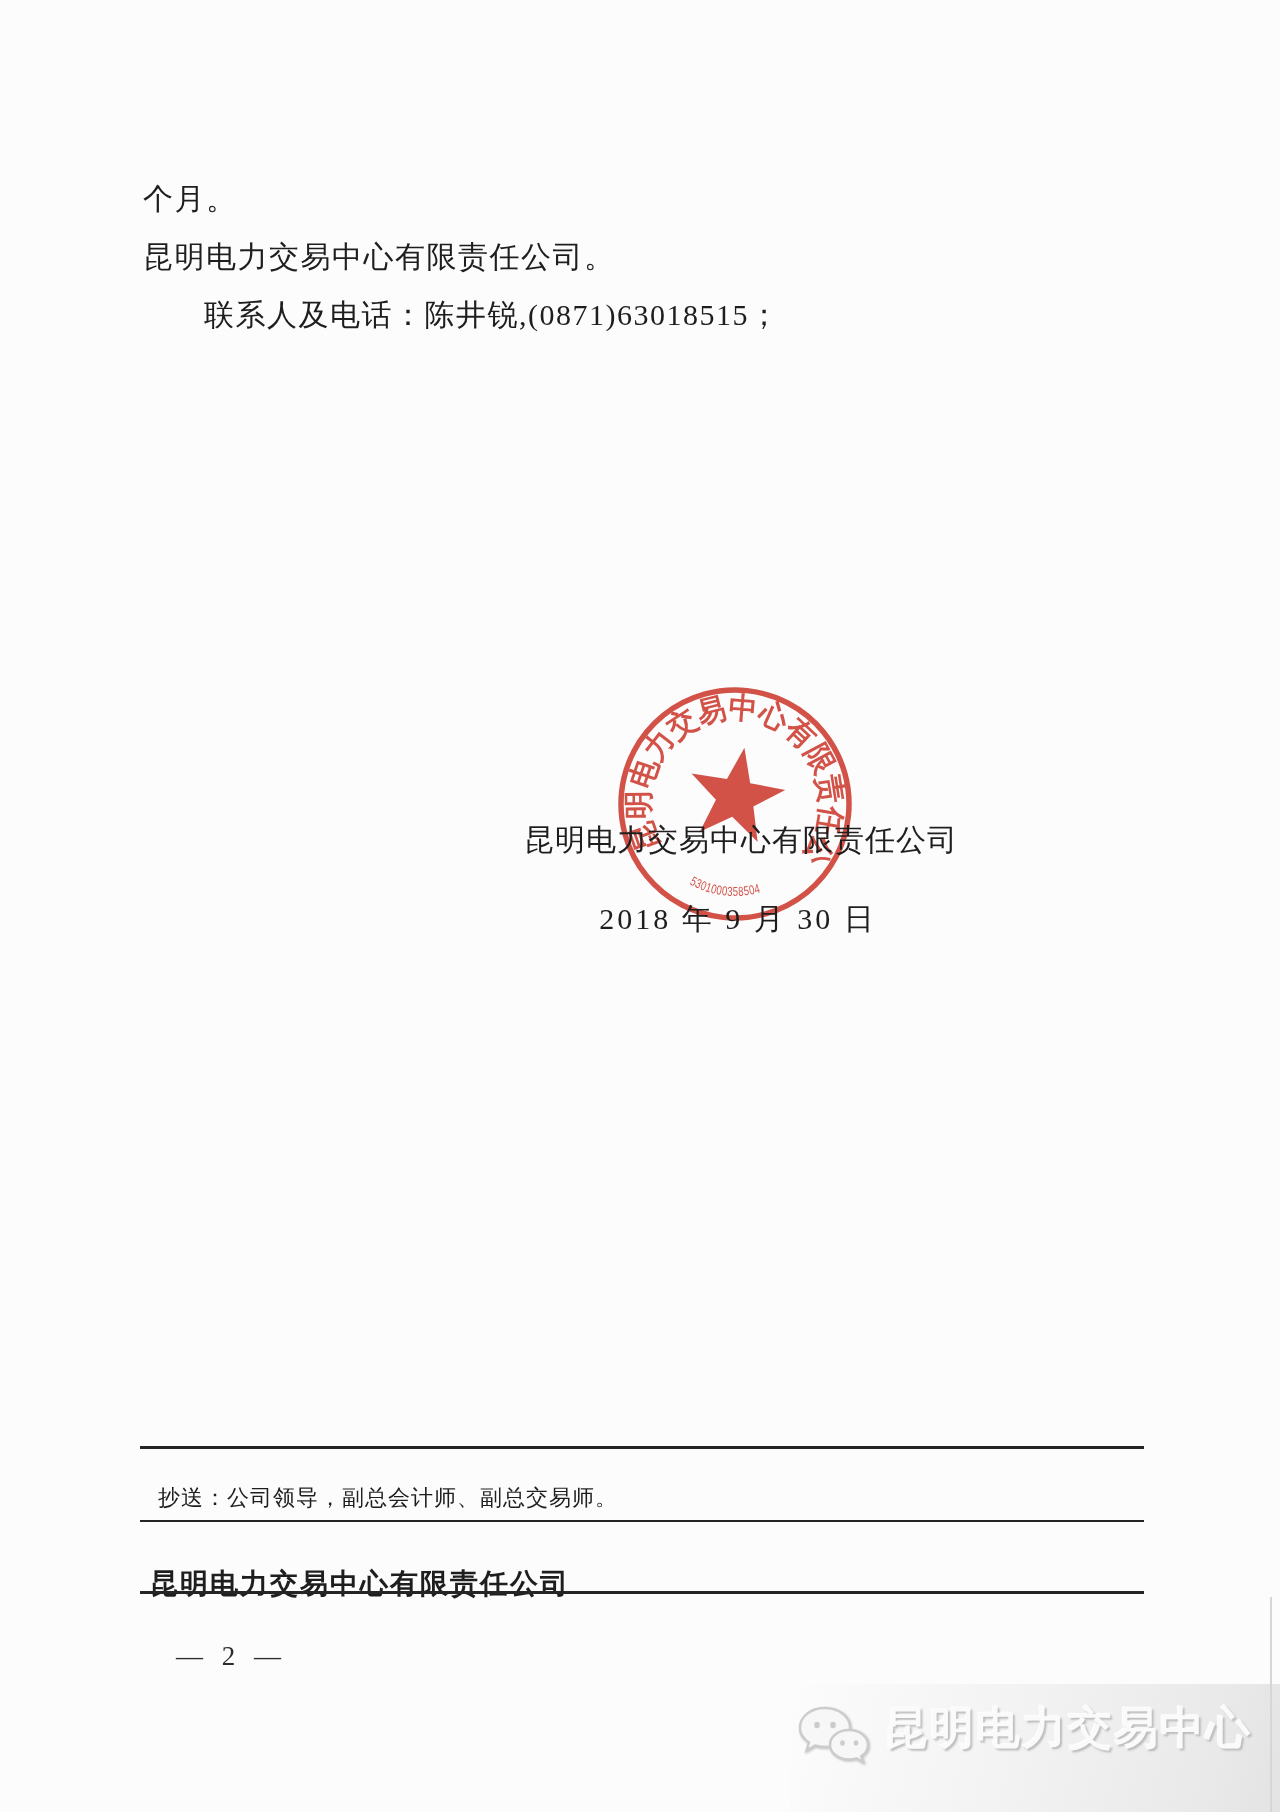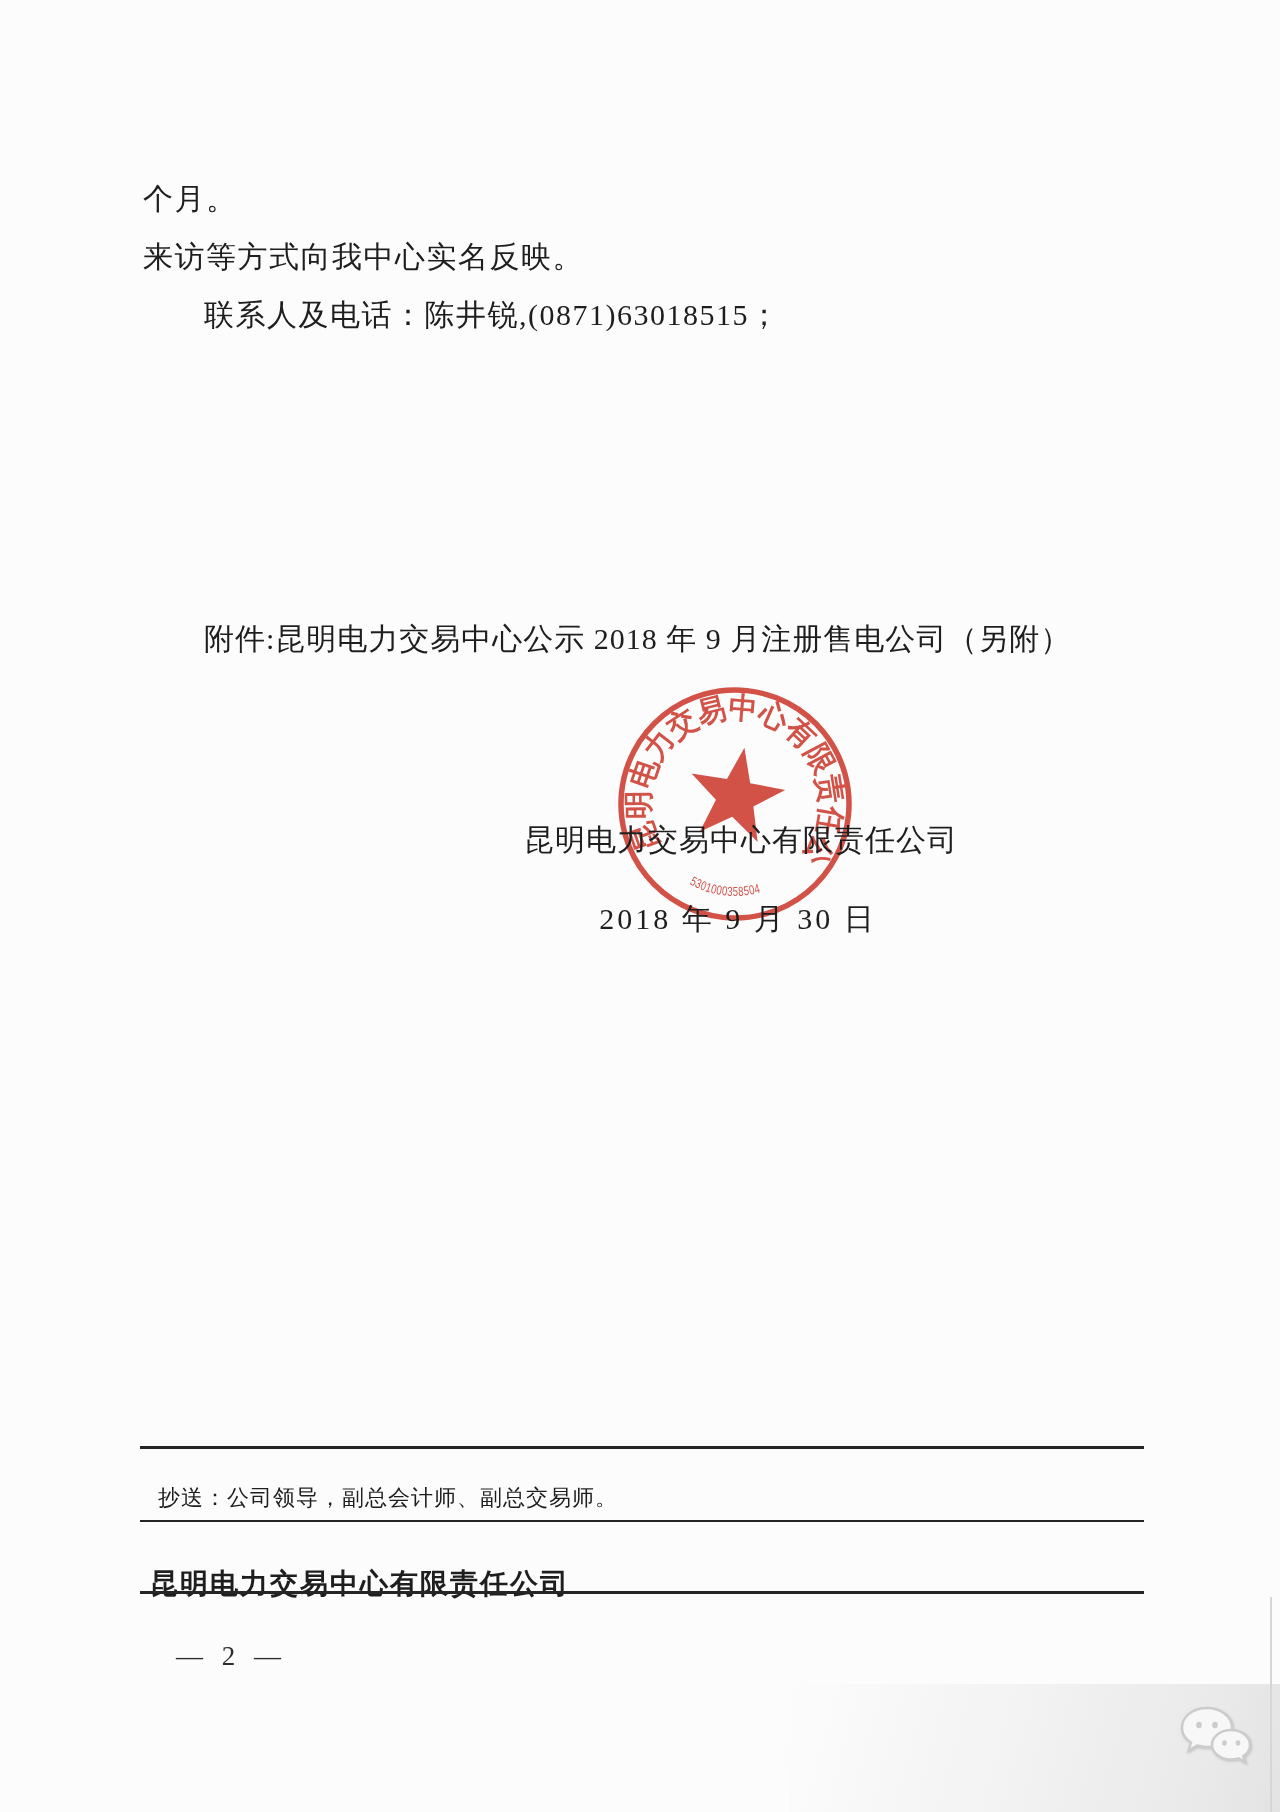--- a/index.html
+++ b/index.html
@@ -83,25 +83,24 @@
     position:absolute;right:8px;bottom:0;width:2px;height:215px;background:#d6d6d6;
   }
 </style>
 </head>
 <body>
 
 <div class="scan-page">
 
   <div class="body-text">
     <p class="line">个月。</p>
-    <p class="line">来访等方式向我中心实名反映。</p>
+    <p class="line">昆明电力交易中心有限责任公司。</p>
     <p class="line indent">联系人及电话：陈井锐,(0871)63018515；</p>
   </div>
 
-  <p class="attachment-line">附件:昆明电力交易中心公示 2018 年 9 月注册售电公司（另附）</p>
 
   <svg class="seal" viewBox="0 0 276 276" aria-hidden="true">
     <g transform="rotate(6 138 138)" fill="#cf3429" stroke="none" opacity="0.92">
       <circle cx="138" cy="138" r="114" fill="none" stroke="#cf3429" stroke-width="5.5"></circle>
       <defs>
         <path id="sealTextArc" d="M 67.6 187.3 A 86 86 0 1 1 208.4 187.3" fill="none"></path>
         <path id="sealNumArc" d="M 99.1 221.4 A 92 92 0 0 0 176.9 221.4" fill="none"></path>
       </defs>
       <text font-size="30" font-weight="600" letter-spacing="0" font-family="'Liberation Serif','DejaVu Serif',serif">
         <textPath href="#sealTextArc" startOffset="0" textLength="400" lengthAdjust="spacingAndGlyphs">昆明电力交易中心有限责任公司</textPath>
@@ -131,16 +130,17 @@
         <path d="M29 4 C14 4 4 13 4 24 c0 6 3.5 11 9 14.5 l-2.5 8 8.5-5 c3 1 6.5 1.5 10 1.5 14 0 25-9 25-19.5 S43 4 29 4 Z"></path>
         <path d="M53 26 c11 0 19 7 19 15 0 4.5-2.6 8.5-6.8 11.2 l1.8 6 -6.5-3.8 c-2.4.7-5 1.1-7.5 1.1-11 0-19-7-19-14.8 S42 26 53 26 Z"></path>
       </g>
       <g fill="#cccccc" stroke="none">
         <ellipse cx="21" cy="21" rx="2.8" ry="3.2"></ellipse>
         <ellipse cx="37" cy="21" rx="2.8" ry="3.2"></ellipse>
         <ellipse cx="46.5" cy="39" rx="2.3" ry="2.7"></ellipse>
         <ellipse cx="60" cy="39" rx="2.3" ry="2.7"></ellipse>
       </g>
     </svg>
+    <span class="wm-label">昆明电力交易中心</span>
   </div>
 
   <div class="edge-line"></div>
 </div>
 
 </body></html>

